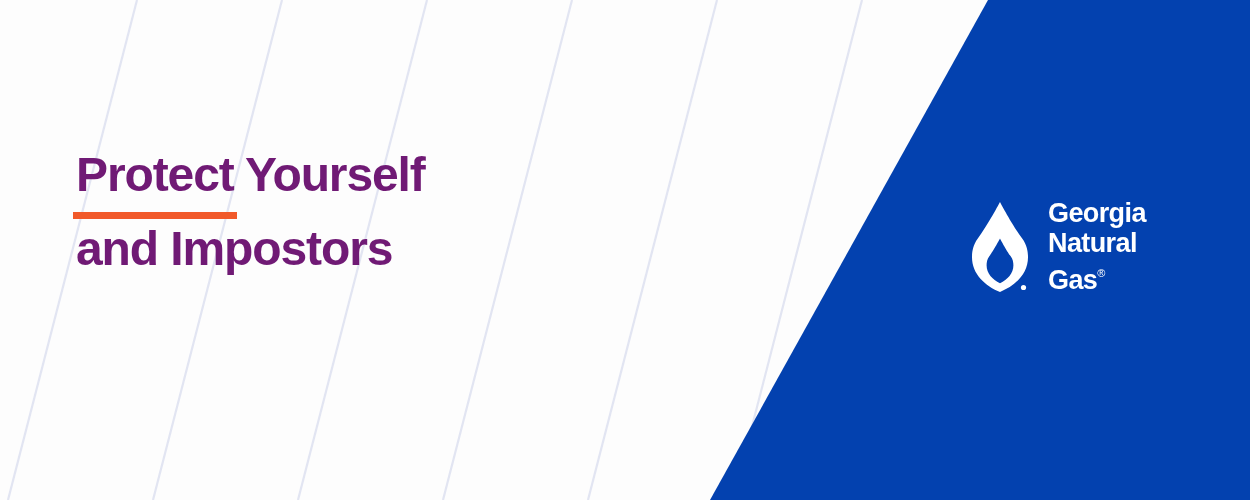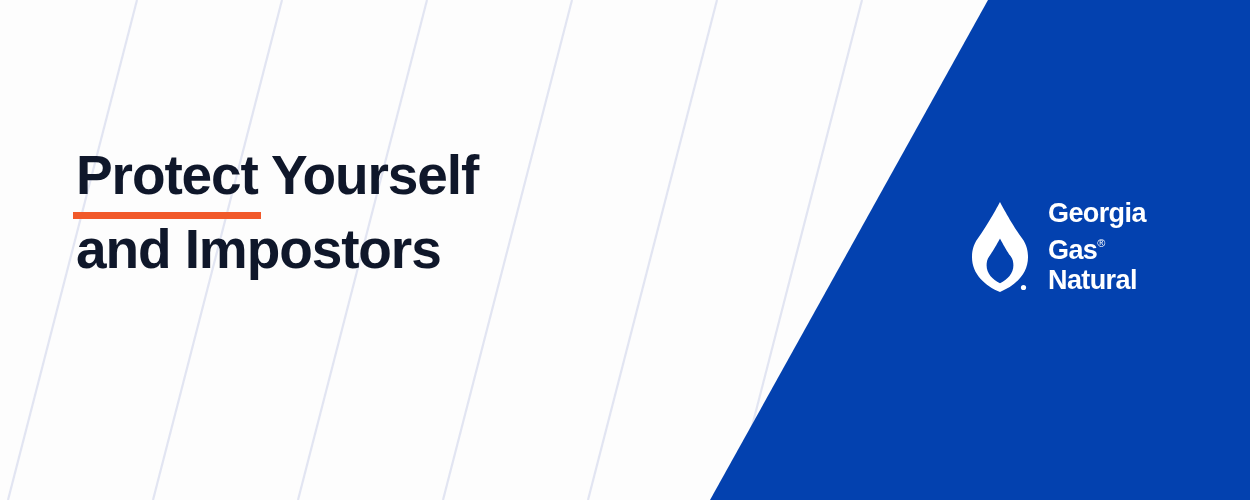--- a/index.html
+++ b/index.html
@@ -36,25 +36,25 @@
 
   
   #headline {
     position: absolute;
     left: 76px;
     top: 139px;
     z-index: 5;
     width: 660px;
   }
   .hl-line {
-    font-size: 55px;
+    font-size: 48px;
     line-height: 72px;
     font-weight: bold;
     letter-spacing: -1.1px;
-    color: #0f172a;
+    color: #701a75;
     white-space: nowrap;
   }
   .hl-underlined {
     position: relative;
     display: inline-block;
     padding-bottom: 2px;
   }
   .hl-underlined::after {
     content: "";
     position: absolute;
@@ -145,18 +145,18 @@
                C15.1 57.1 14.6 60.6 14.6 63.2
                C14.6 71.2 20.4 77.6 28 81.2
                C35.6 77.6 41.4 71.2 41.4 63.2
                C41.4 60.6 40.9 57.1 38.7 54.2
                C34.4 48.7 28 36.5 28 36.5 Z"></path>
       <circle cx="51.5" cy="85.5" r="2.6" fill="#ffffff"></circle>
     </svg>
 
     <div id="logo-wordmark">
       <div class="wm-line">Georgia</div>
+      <div class="wm-line">Natural</div>
       <div class="wm-line"><span>Gas</span><span class="wm-reg">®</span></div>
-      <div class="wm-line">Natural</div>
     </div>
   </div>
 
 </div>
 
 </body></html>

